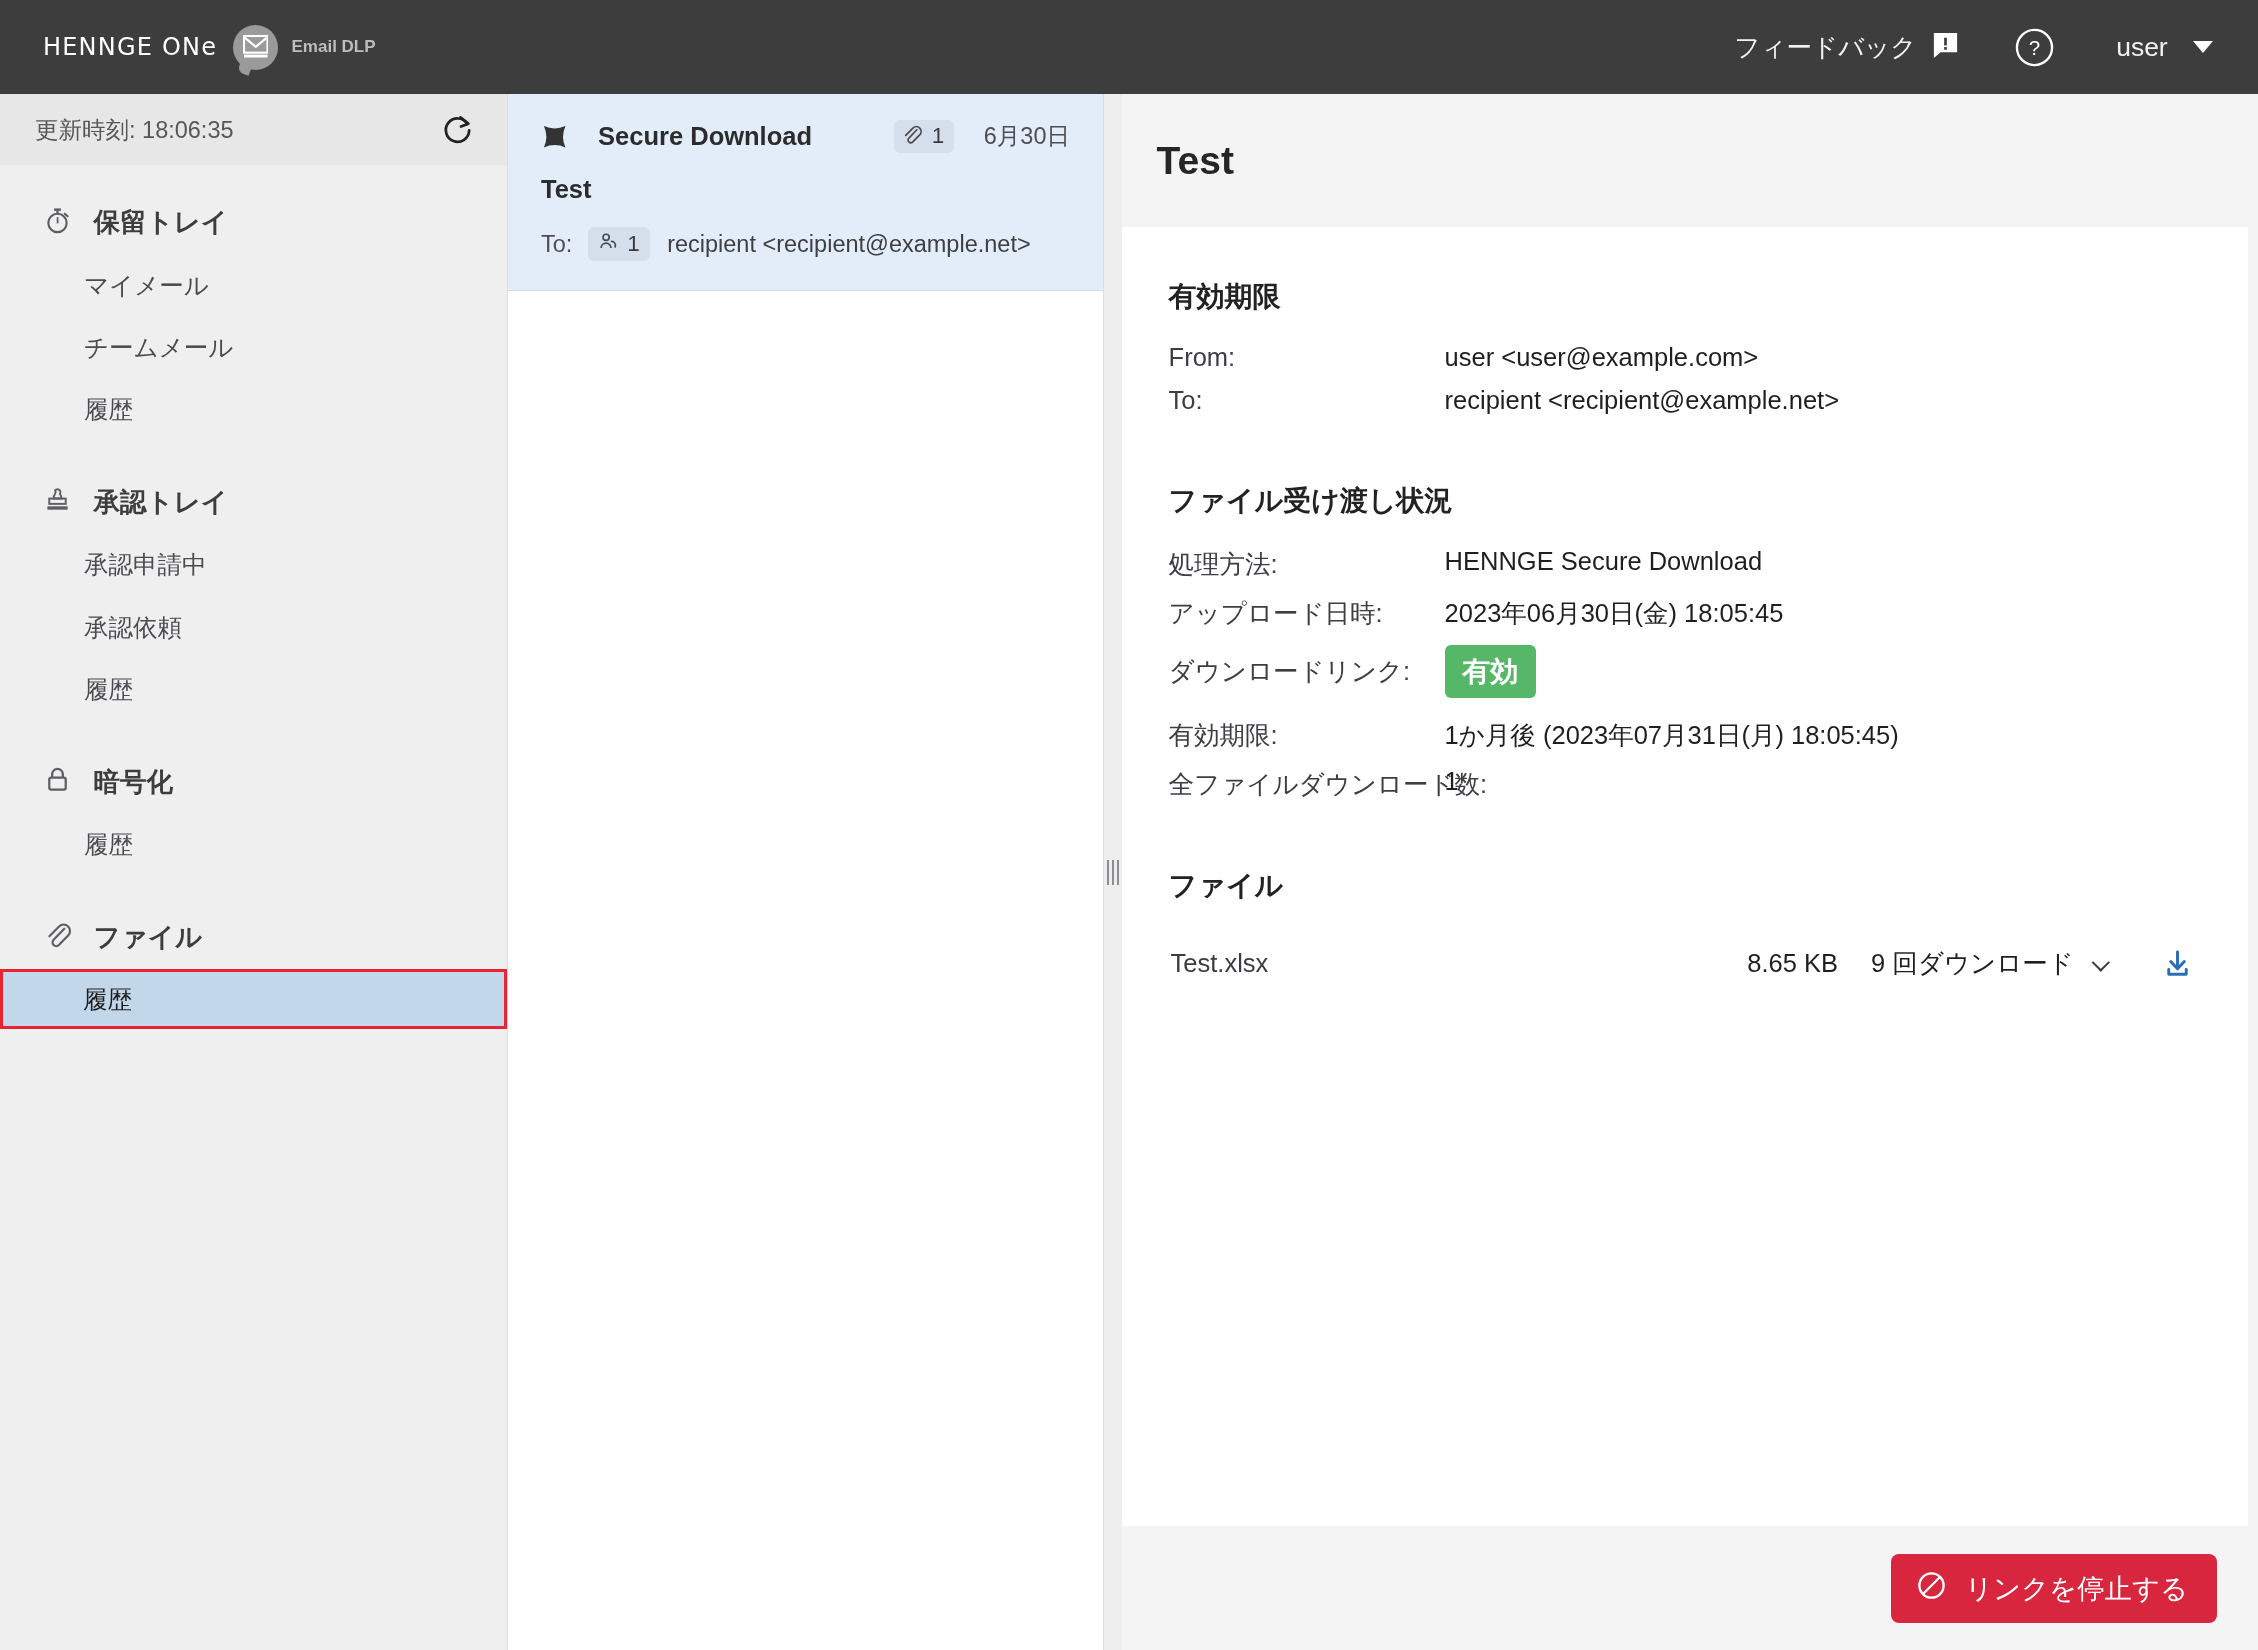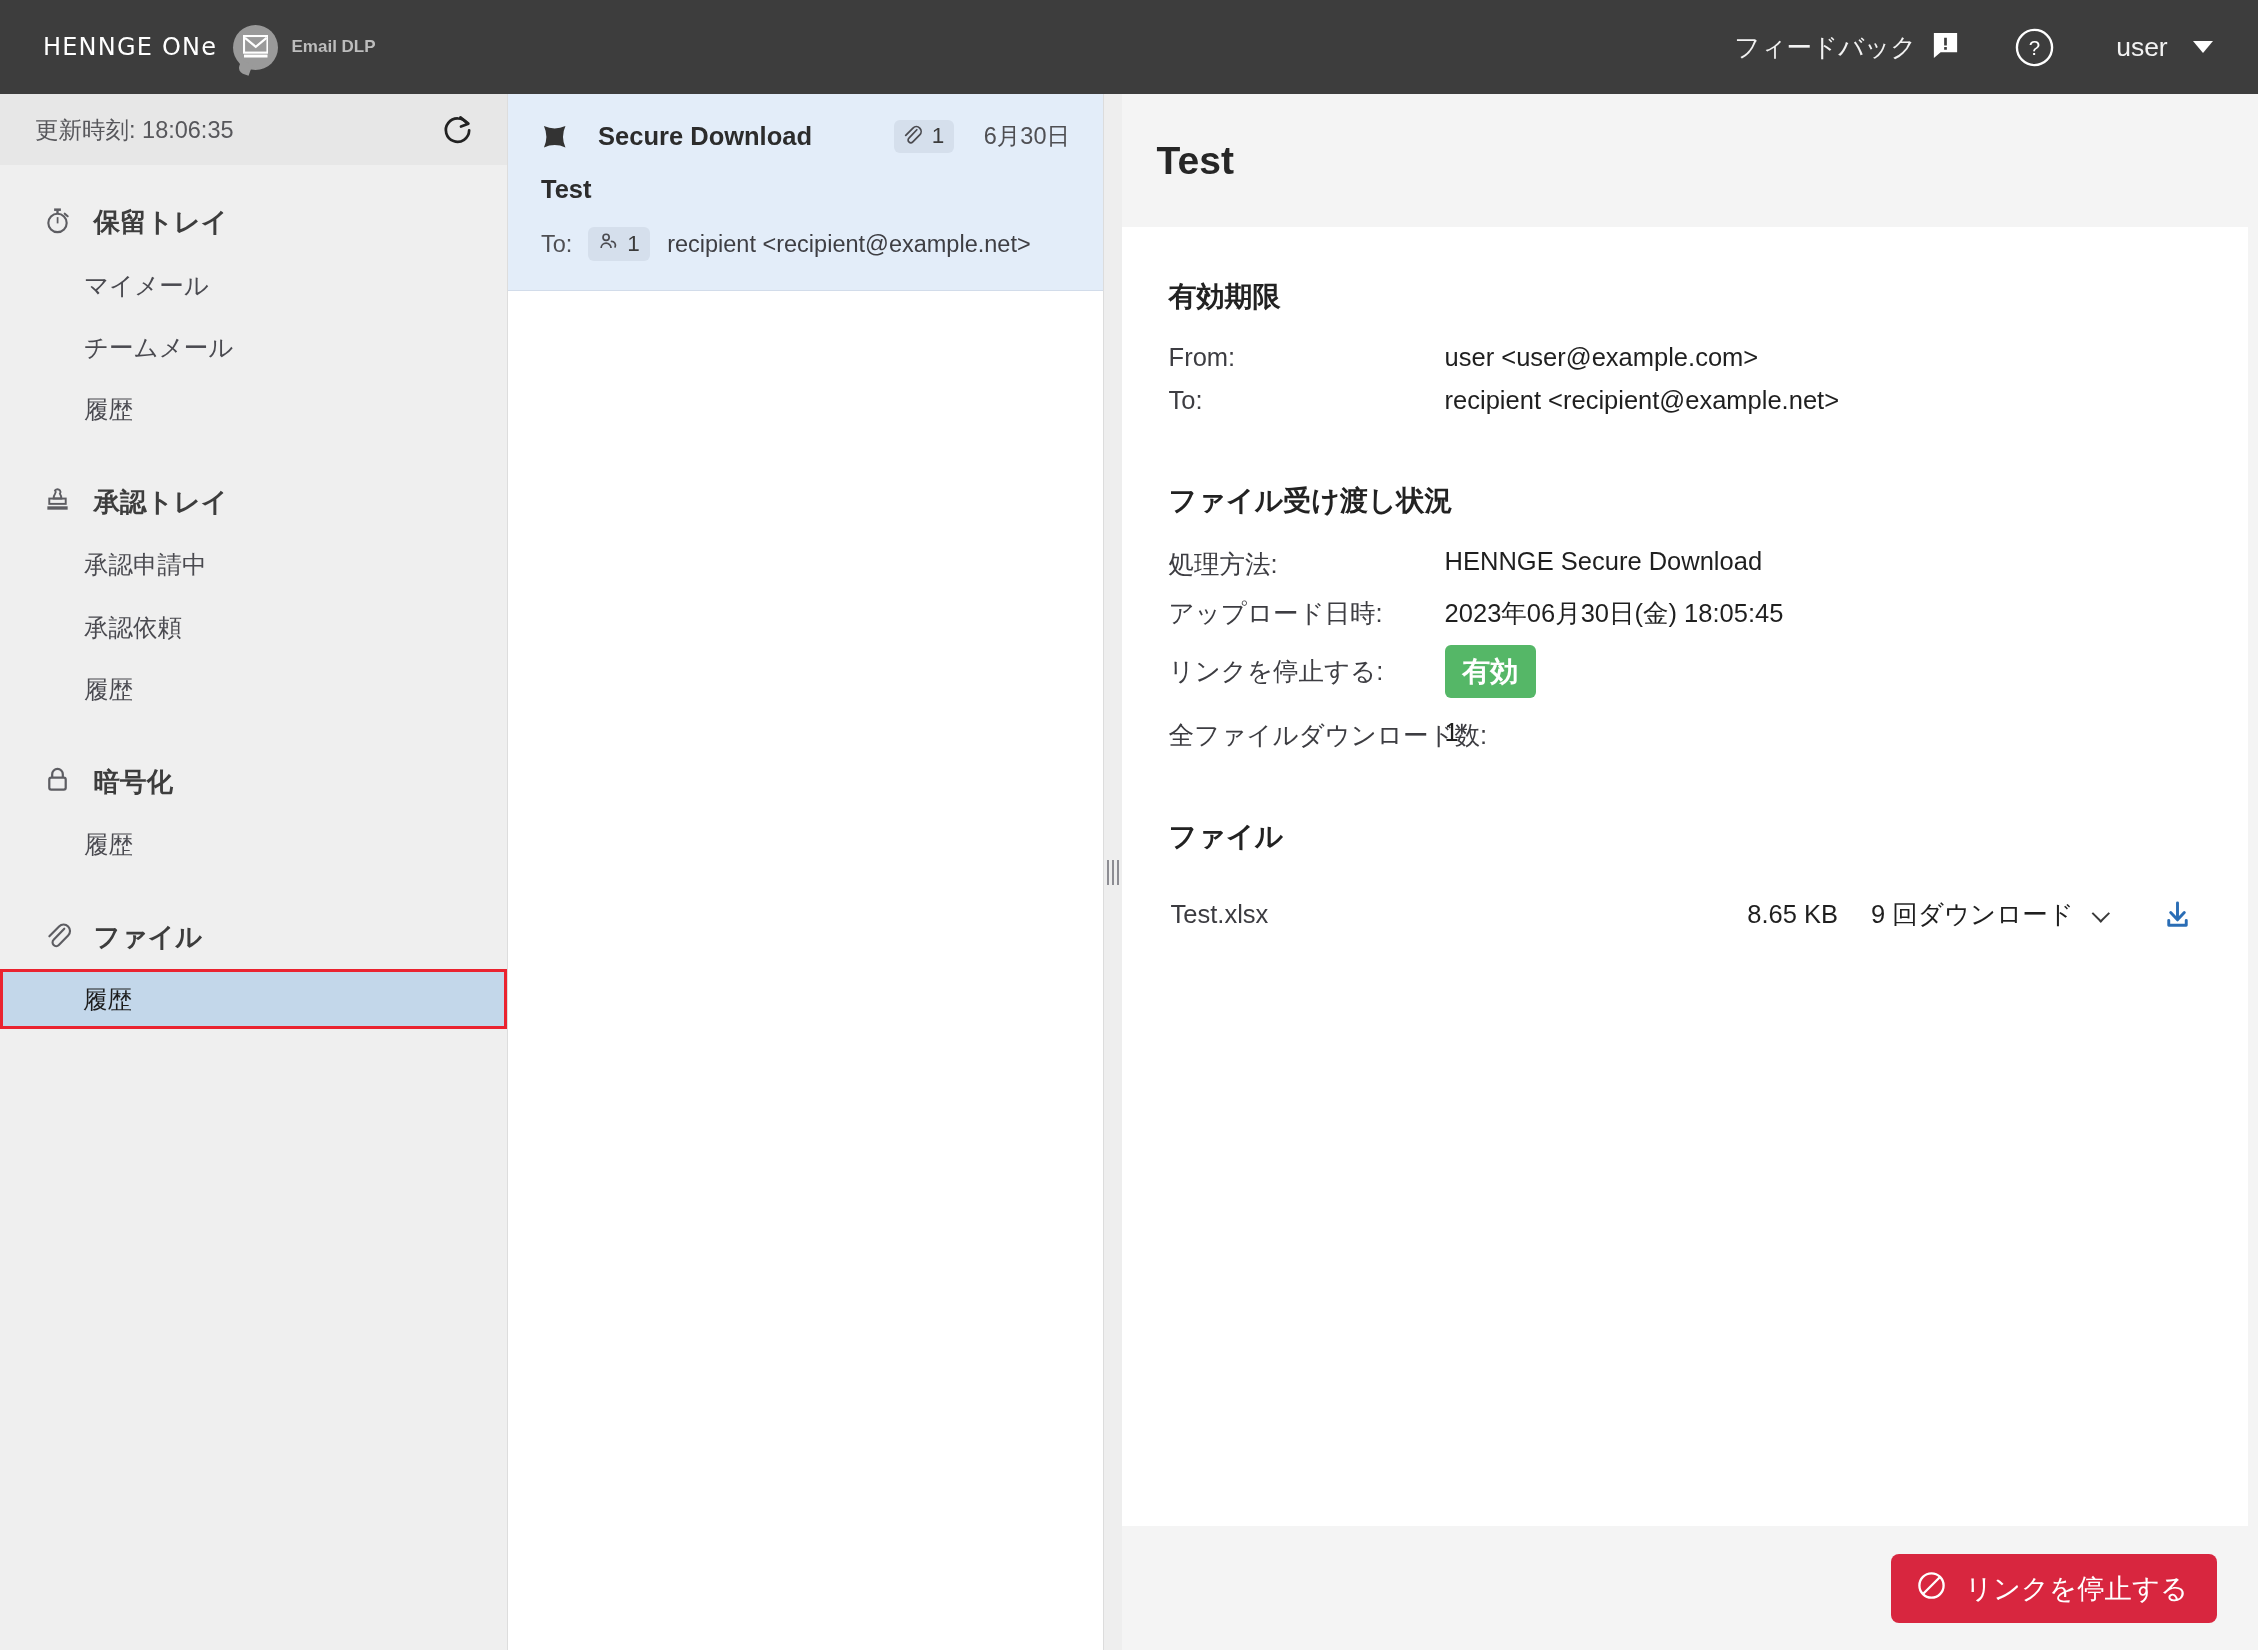--- a/index.html
+++ b/index.html
@@ -409,22 +409,26 @@
 
         <div class="kv">
           <span class="k">処理方法:</span>
           <span class="v">HENNGE Secure Download</span>
         </div>
         <div class="kv">
           <span class="k">アップロード日時:</span>
           <span class="v">2023年06月30日(金) 18:05:45</span>
         </div>
         <div class="kv badge-row">
-          <span class="k">リンクを停止する:</span>
+          <span class="k">ダウンロードリンク:</span>
           <span class="badge-valid">有効</span>
+        </div>
+        <div class="kv">
+          <span class="k">有効期限:</span>
+          <span class="v">1か月後 (2023年07月31日(月) 18:05:45)</span>
         </div>
         <div class="kv">
           <span class="k">全ファイルダウンロード数:</span>
           <span class="v">1</span>
         </div>
 
         <div class="sec-title third">ファイル</div>
 
         <div class="file-row">
           <span class="file-name">Test.xlsx</span>

